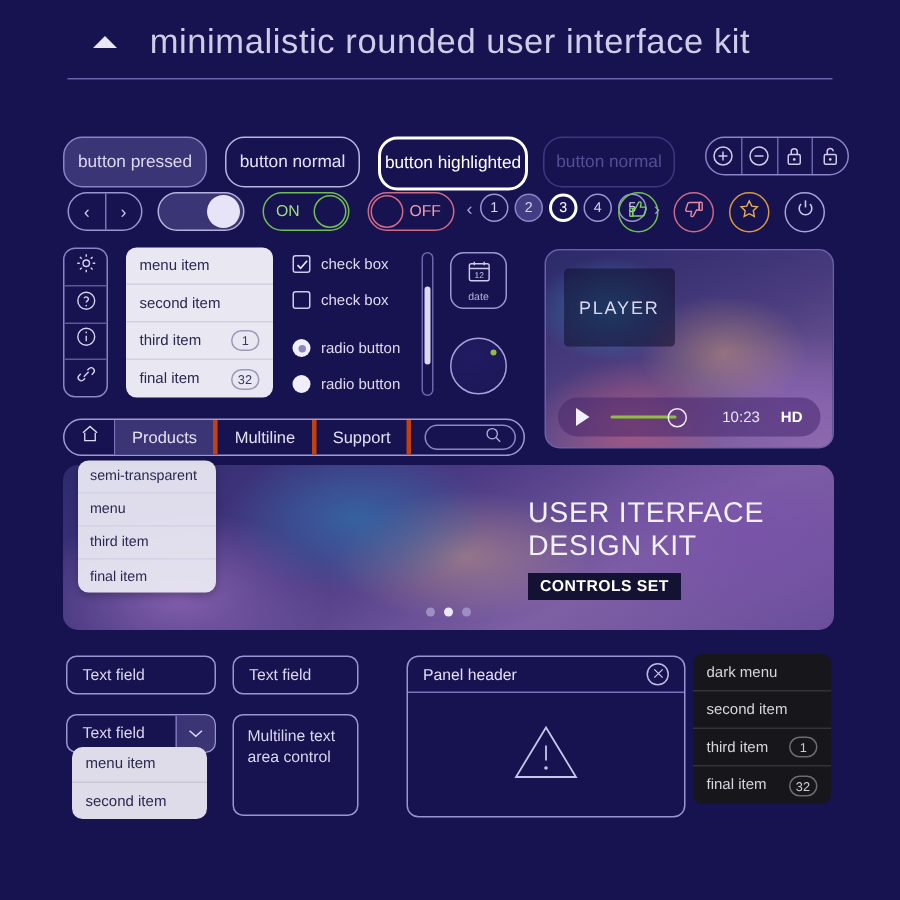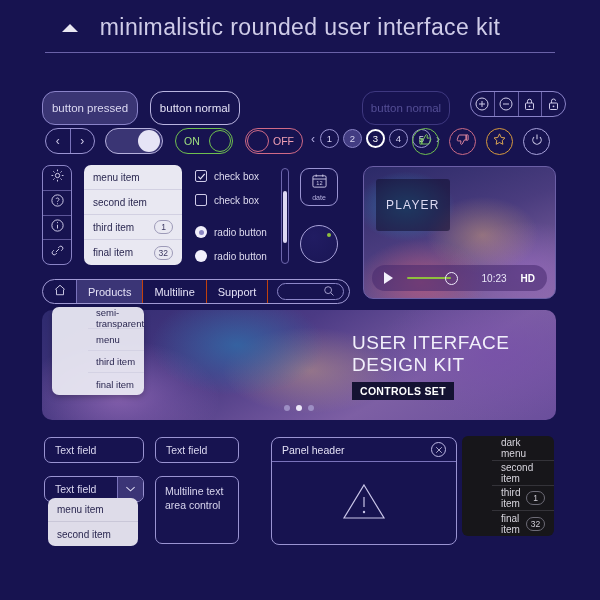--- a/index.html
+++ b/index.html
@@ -208,21 +208,21 @@
 
   
   .navbar {
     position: absolute; left: 42px; top: 279px; width: 308px; height: 25px;
     border: 1px solid #a09ad4; border-radius: 12.5px; display: flex; align-items: stretch;
   }
   .nav-home { width: 34px; display: flex; align-items: center; justify-content: center;
     border-right: 1px solid #7a73bb; }
   .nav-item {
     display: flex; align-items: center; padding: 0 11px; font-size: 11px; color: #e4e1f6;
-    border-right: 1px solid #c2410c;
+    border-right: 3px solid #c2410c;
   }
   .nav-item.active { background: #3b3576; }
   .nav-search {
     margin: 3px 5px 3px 9px; flex: 1; border: 1px solid #8c86c8; border-radius: 10px;
     display: flex; align-items: center; justify-content: flex-end; padding-right: 8px;
   }
   .nav-caret {
     position: absolute; left: 62px; top: 24px; width: 0; height: 0;
     border-left: 8px solid transparent; border-right: 8px solid transparent;
     border-bottom: 8px solid #e9e8f2;
@@ -250,21 +250,20 @@
   .carousel { position: absolute; left: 0; right: 0; bottom: 9px; display: flex;
     justify-content: center; gap: 6px; }
   .carousel span { width: 6px; height: 6px; border-radius: 50%; background: #9d8fc4; }
   .carousel span.active { background: #ece8f8; }
 
   
   .semi-menu {
     position: absolute; left: 52px; top: 307px; width: 92px;
     background: rgba(236,235,244,.93); border-radius: 7px; overflow: hidden;
     box-shadow: 0 2px 6px rgba(0,0,0,.25);
-    padding-left: 36px;
   }
   .semi-menu .sm-item {
     height: 22px; display: flex; align-items: center; padding: 0 8px;
     font-size: 9.5px; color: #2a2750; border-bottom: 1px solid #d4d2e4;
   }
   .semi-menu .sm-item:last-child { border-bottom: none; }
 
   
   .tf {
     position: absolute; height: 26px; border: 1px solid #9a94d2; border-radius: 7px;
@@ -307,21 +306,21 @@
     padding: 0 10px; font-size: 10.5px; color: #e2dff4; justify-content: space-between;
   }
   .panel-close {
     width: 15px; height: 15px; border-radius: 50%; border: 1px solid #bdb8e4;
     display: flex; align-items: center; justify-content: center;
   }
   .panel-body { flex: 1; display: flex; align-items: center; justify-content: center; }
 
   .dark-menu {
     position: absolute; left: 462px; top: 436px; width: 92px;
-    background: #17161a; border-radius: 6px; overflow: hidden; padding-left: 30px;
+    background: #17161a; border-radius: 6px; overflow: hidden;
   }
   .dark-menu .dm-item {
     height: 25px; display: flex; align-items: center; justify-content: space-between;
     padding: 0 9px; font-size: 10px; color: #d7d5dd; border-bottom: 1px solid #343339;
   }
   .dark-menu .dm-item:last-child { border-bottom: none; }
   .badge-dark {
     min-width: 19px; height: 14px; border-radius: 7px; border: 1px solid #6d6b76;
     display: flex; align-items: center; justify-content: center; font-size: 8.5px;
     color: #cfcdd6; padding: 0 4px;
@@ -333,20 +332,21 @@
 <div class="stage">
 
   <div class="header">
     <div class="header-title">minimalistic rounded user interface kit</div>
   </div>
   <div class="header-rule"></div>
 
   <div class="row-buttons">
     <div class="pill btn-pressed" id="btn-pressed">button pressed</div>
     <div class="pill btn-normal" id="btn-normal">button normal</div>
+    <div class="pill btn-highlight" id="btn-highlight">button highlighted</div>
     <div class="pill btn-disabled" id="btn-disabled">button normal</div>
 
     <div class="seg-group">
       <div class="seg-btn">
         <span>
           <svg width="14" height="14" viewBox="0 0 14 14" fill="none" stroke="#cfcbe9" stroke-width="1">
             <circle cx="7" cy="7" r="6"></circle>
               <path d="M7 4v6M4 7h6"></path>
           </svg>
         </span>

